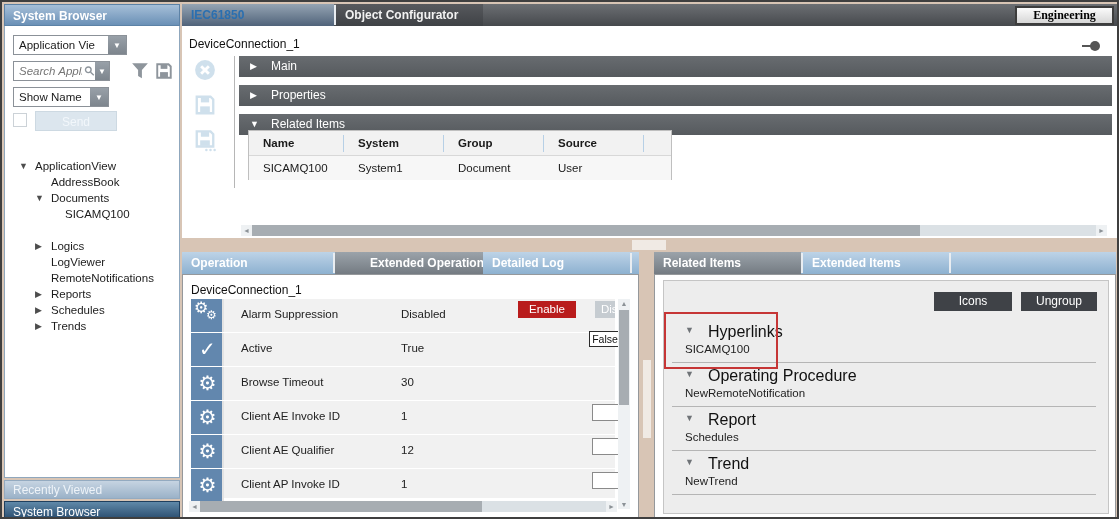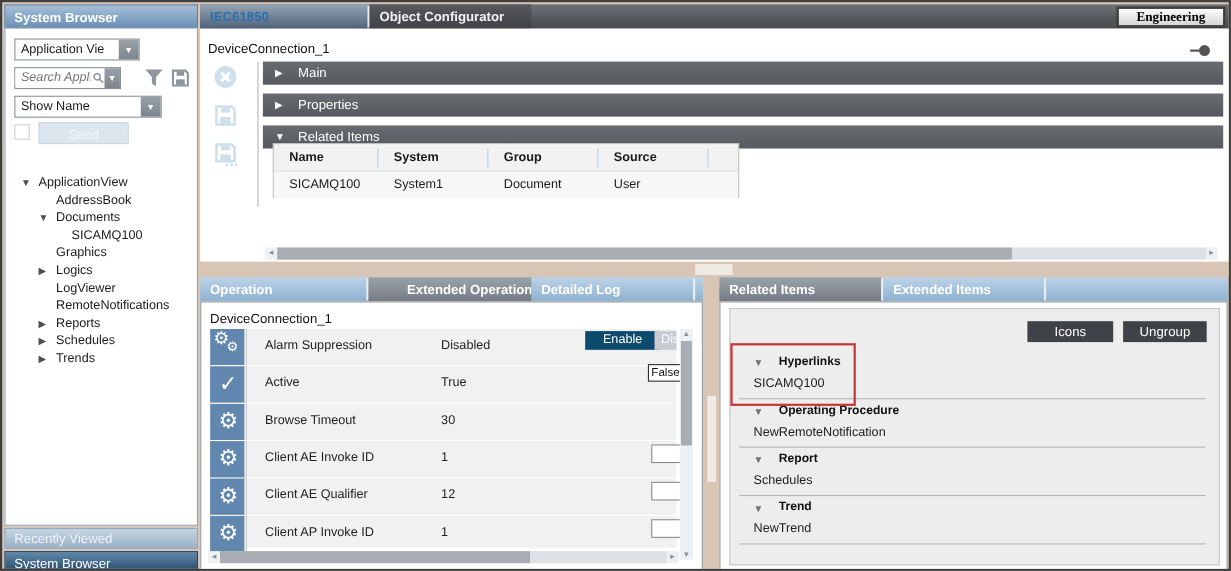--- a/index.html
+++ b/index.html
@@ -96,21 +96,21 @@
 
   
   .rel-panel{left:652px;top:250px;width:462px;height:267px;}
   .rel-content{left:0;top:22px;width:462px;height:245px;background:#fff;border:1px solid #95989b;}
   .rel-box{left:8px;top:5px;width:446px;height:234px;background:#ededed;border:1px solid #c5c5c5;}
   .dk-btn{position:absolute;top:11px;height:19px;background:#3f4247;color:#fff;text-align:center;line-height:19px;font-size:12px;}
   .rgroups{position:absolute;left:0;top:38px;right:0;}
   .rgroup{margin:0 12px 0 8px;border-bottom:1px solid #b5b5b5;padding:4px 0 4px 0;}
   .rg-lrow{position:relative;height:15px;padding-left:13px;}
   .rg-tri{position:absolute;left:13px;top:2px;font-size:9px;color:#6f7377;}
-  .rg-label{position:absolute;left:36px;top:0;font-weight:bold;font-size:11px;color:#111;}
+  .rg-label{position:absolute;left:36px;top:0;font-weight:normal;font-size:16px;color:#111;}
   .rg-item{height:15px;padding-left:13px;margin-top:5px;font-size:11.5px;color:#222;}
   .red-rect{left:662px;top:310px;width:114px;height:57px;border:2px solid #c63636;pointer-events:none;}
 </style>
 </head>
 <body>
 
 <div class="win">
 
   <div class="abs sidebar">
     <div class="abs sb-header">System Browser</div>
@@ -131,44 +131,41 @@
       </div>
       <svg class="abs" style="left:126px;top:36px;" width="18" height="18" viewBox="0 0 16 16">
         <path d="M1 1 H15 L9.7 7.2 V14.5 L6.3 12.5 V7.2 Z" fill="#8e959c"></path>
       </svg>
       <svg class="abs" style="left:150px;top:36px;" width="18" height="18" viewBox="0 0 16 16">
         <path d="M2 2 h10 l2 2 v10 H2 Z" fill="none" stroke="#8e959c" stroke-width="1.7"></path>
         <rect x="5" y="2.5" width="6" height="3.6" fill="#8e959c"></rect>
         <rect x="4.5" y="9" width="7" height="4.5" fill="#8e959c"></rect>
       </svg>
 
-      <div class="combo" style="left:8px;top:61px;width:134px;">
+      <div class="combo" style="left:8px;top:61px;width:96px;">
         <span class="cb-text">Show Name</span>
         <span class="cb-btn">▼</span>
       </div>
 
       <div class="abs chk" style="left:8px;top:87px;"></div>
       <div class="abs send-btn" style="left:30px;top:85px;width:82px;height:20px;">Send</div>
 
       <div class="t-item" style="top:133px;">
         <span class="t-exp" style="left:14px;">▼</span>
         <span class="t-label" style="left:30px;">ApplicationView</span>
       </div>
       <div class="t-item" style="top:149px;">
         <span class="t-label" style="left:46px;">AddressBook</span>
       </div>
       <div class="t-item" style="top:165px;">
         <span class="t-exp" style="left:30px;">▼</span>
         <span class="t-label" style="left:46px;">Documents</span>
       </div>
       <div class="t-item" style="top:181px;">
         <span class="t-label" style="left:60px;">SICAMQ100</span>
-      </div>
-      <div class="t-item" style="top:197px;">
-        <span class="t-label" style="left:46px;">Graphics</span>
       </div>
       <div class="t-item" style="top:213px;">
         <span class="t-exp" style="left:30px;">▶</span>
         <span class="t-label" style="left:46px;">Logics</span>
       </div>
       <div class="t-item" style="top:229px;">
         <span class="t-label" style="left:46px;">LogViewer</span>
       </div>
       <div class="t-item" style="top:245px;">
         <span class="t-label" style="left:46px;">RemoteNotifications</span>
@@ -276,21 +273,21 @@
     <div class="abs op-content">
       <div class="abs op-title">DeviceConnection_1</div>
 
       <div class="op-row" style="top:24px;">
         <span class="op-ico">
           <span class="g-big">⚙</span>
             <span class="g-small">⚙</span>
         </span>
         <span class="op-name">Alarm Suppression</span>
         <span class="op-val">Disabled</span>
-        <span class="btn-gray" style="left:341px;width:68px;background:#0c4a6e;">Enable</span>
+        <span class="btn-gray" style="left:327px;width:58px;background:#b91c1c;">Enable</span>
         <span class="btn-gray" style="left:404px;width:44px;background:#c6ccd1;text-align:left;padding-left:6px;">Disable</span>
       </div>
 
       <div class="op-row" style="top:58px;overflow:visible;">
         <span class="op-ico">
             <span class="g">✓</span>
           </span>
         <span class="op-name">Active</span>
         <span class="op-val">True</span>
         <span class="btn-white" style="left:398px;width:32px;top:-2px;">False</span>

